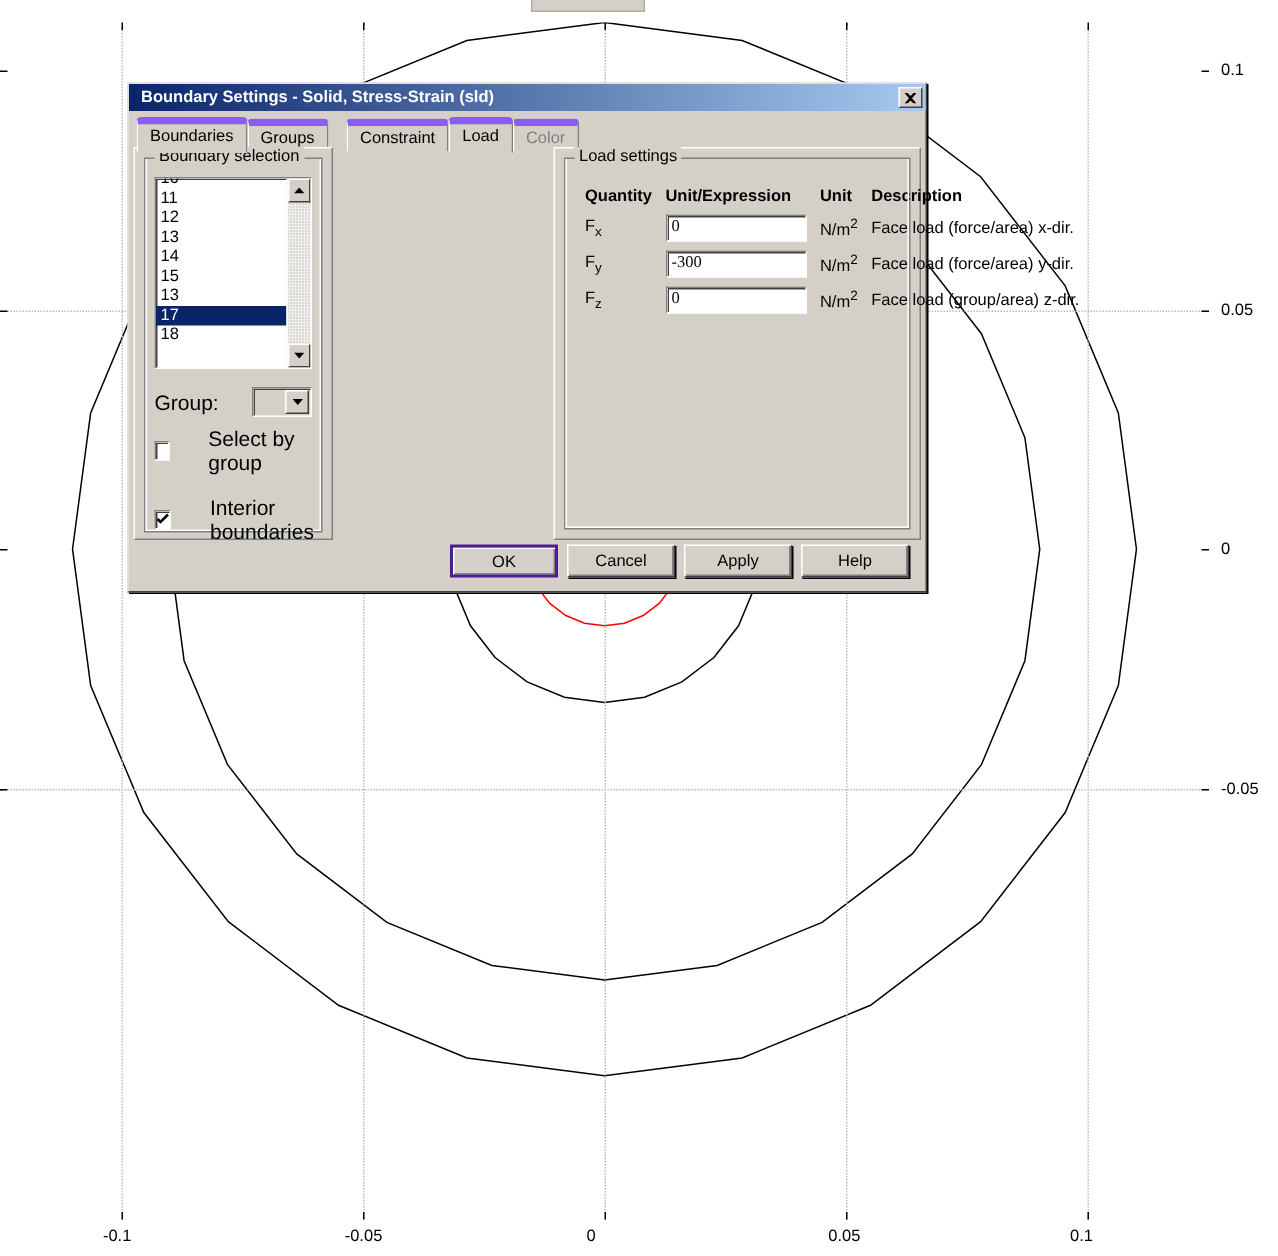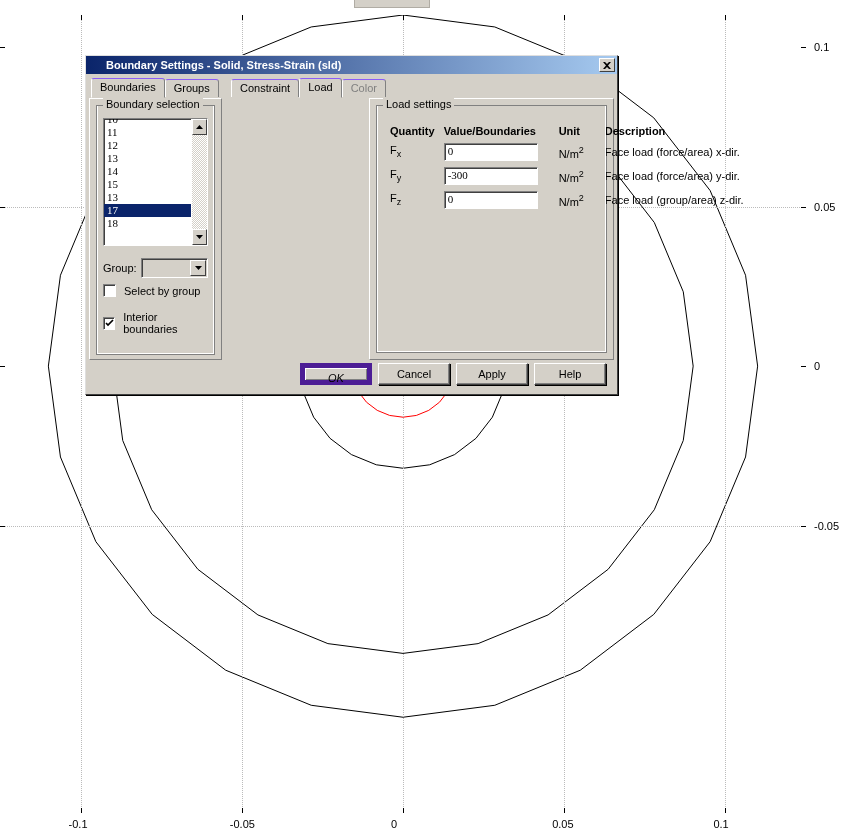--- a/index.html
+++ b/index.html
@@ -8,38 +8,38 @@
   .top-bit { position:absolute; left:354px; top:0; width:76px; height:8px; background:#d4d0c8; border:1px solid #b0aca4; border-top:none;}
   .dialog {
     position:absolute; left:85px; top:55px; width:533px; height:340px;
     background:#d4d0c8;
     border-top:1px solid #dfdfdf; border-left:1px solid #dfdfdf;
     border-right:1px solid #404040; border-bottom:1px solid #404040;
     box-shadow: 1px 1px 0 #000;
   }
   .titlebar {
     height:18px; background: linear-gradient(to right,#0a246a,#a6caf0);
-    display:flex; align-items:center; padding:0 2px 0 20px; color:#fff; font-weight:bold; font-size:11px;
+    display:flex; align-items:center; padding:0 2px 0 8px; color:#fff; font-weight:bold; font-size:11px;
   }
   .titlebar .title{ flex:1; white-space:nowrap; overflow:hidden; }
   .closebtn {
      width:16px; height:14px; background:#d4d0c8;
      border-top:1px solid #fff; border-left:1px solid #fff;
      border-right:1px solid #404040; border-bottom:1px solid #404040;
      display:flex; align-items:center; justify-content:center;
      color:#000; font-family: Marlett, Arial; font-size:9px; font-weight:bold; line-height:1;
   }
   .closebtn svg{display:block}
   .body { position:absolute; left:3px; right:3px; top:22px; bottom:3px; }
 
   
   .tabstrip { position:relative; height:20px; margin-left:2px;}
   .tabstrip .tab {
     display:inline-block; padding:2px 8px 3px; background:#d4d0c8;
-    border-top:1px solid #8b5cf6; border-left:1px solid #fff; border-right:1px solid #808080;
+    border-top:5px solid #8b5cf6; border-left:1px solid #fff; border-right:1px solid #808080;
     border-top-left-radius:3px; border-top-right-radius:3px;
     position:relative; top:1px; font-size:11px;
   }
   .tabstrip .tab.active { background:#d4d0c8; border-bottom:1px solid #d4d0c8; top:0px; padding-bottom:4px; z-index:3;}
   .tabstrip .tab.inactive { color:#000; }
   .tabstrip .tab.disabled { color:#808080;text-align:right; }
 
   .panel {
     border-top:1px solid #fff; border-left:1px solid #fff;
     border-right:1px solid #808080; border-bottom:1px solid #808080;
@@ -56,68 +56,68 @@
   .left-panel { position:absolute; left:0; top:20px; width:133px; height:262px; }
   .right-panel{ position:absolute; left:140px; top:20px; right:0; height:262px;}
 
   .sel-group{ position:absolute; left:6px; top:6px; right:6px; height:250px; }
   .listbox { position:absolute; left:6px; top:12px; right:6px; height:128px; background:#fff;
     border-top:1px solid #808080; border-left:1px solid #808080;
     border-right:1px solid #fff; border-bottom:1px solid #fff;
     box-shadow: inset 1px 1px 0 #404040;
     overflow:hidden; font-size:11px;
   }
-  .listwrap{ position:absolute; left:0; top:0; right:16px; bottom:0;font-family:Liberation Serif, serif; }
+  .listwrap{ position:absolute; left:0; top:0; right:16px; bottom:0; }
   .listitem{ padding:0 3px; height:13px; line-height:13px; white-space:nowrap;}
   .listitem.selected{ background:#0a246a; color:#fff;}
   .vscroll{ position:absolute; right:0; top:0; bottom:0; width:16px; background:#d4d0c8;
     border-left:1px solid #fff; display:flex; flex-direction:column; justify-content:space-between;
     background-image: repeating-conic-gradient(#fff 0% 25%, #d4d0c8 0% 50%);
     background-size: 2px 2px;
   }
   .sbtn{ height:16px; background:#d4d0c8; border-top:1px solid #fff;border-left:1px solid #fff;border-right:1px solid #404040;border-bottom:1px solid #404040; display:flex;align-items:center;justify-content:center;}
   .sbtn svg{display:block}
 
-  .row{ display:flex; align-items:center; margin-top:6px; font-size:11px; gap:4px;}
+  .row{ display:flex; align-items:center; margin-top:6px; font-size:14px; gap:22px;}
   .combo{
     flex:1; height:20px; background:#d4d0c8;
     border-top:1px solid #808080; border-left:1px solid #808080;
     border-right:1px solid #fff; border-bottom:1px solid #fff;
     box-shadow: inset 1px 1px 0 #404040;
     display:flex; align-items:center; padding-left:3px; color:#808080;
     position:relative;
   }
   .combo .dd{ position:absolute; right:1px; top:1px; bottom:1px; width:16px; background:#d4d0c8;
     border-top:1px solid #fff;border-left:1px solid #fff;border-right:1px solid #404040;border-bottom:1px solid #404040;
     display:flex;align-items:center;justify-content:center;}
   .chk{ width:13px; height:13px; background:#fff; border-top:1px solid #808080;border-left:1px solid #808080;border-right:1px solid #fff;border-bottom:1px solid #fff; box-shadow: inset 1px 1px 0 #404040; display:inline-flex; align-items:center; justify-content:center; margin-right:4px;}
   .chk svg{display:block}
 
   .load-group{ position:absolute; left:6px; top:6px; right:6px; bottom:6px;}
   table.loads{ margin:14px 8px 0 12px; font-size:11px; border-collapse:separate; border-spacing:0 4px;}
   table.loads th{text-align:left; font-weight:bold; padding-right:8px;}
-  table.loads td{padding-right:20px; white-space:nowrap;}
+  table.loads td{padding-right:8px; white-space:nowrap;}
   .txt{
     width:94px; height:18px; background:#fff; padding:1px 3px;
     border-top:1px solid #808080; border-left:1px solid #808080;
     border-right:1px solid #fff; border-bottom:1px solid #fff;
     box-shadow: inset 1px 1px 0 #404040;
     font-family:Tahoma; font-size:11px; display:inline-block;
   }
   sub{font-size:9px}
   sup{font-size:9px}
 
   .btnrow{ position:absolute; right:8px; bottom:6px; display:flex; gap:6px;}
   .wbtn{
     width:72px; height:22px; background:#d4d0c8; text-align:center; line-height:20px;
     border-top:1px solid #fff;border-left:1px solid #fff;border-right:1px solid #404040;border-bottom:1px solid #404040;
     box-shadow: 1px 1px 0 #000, inset -1px -1px 0 #808080;
     font-size:11px;
   }
-  .wbtn.default{ border:5px solid #4c1d95; box-shadow: inset 1px 1px 0 #fff, inset -1px -1px 0 #808080; font-style: italic;}
+  .wbtn.default{ border:2px solid #4c1d95; box-shadow: inset 1px 1px 0 #fff, inset -1px -1px 0 #808080;}
 
   
   .tick{position:absolute; background:#000;}
   .xtick{width:1px; height:5px; bottom:0;}
   .ytick{height:1px; width:5px; right:0;}
   .ytick-l{height:1px; width:5px; left:0;}
   .xtick-t{width:1px; height:5px; top:0;}
   .dotline{position:absolute; }
   .dotline.h{height:0; border-top:1px dotted #bbb;}
   .dotline.v{width:0; border-left:1px dotted #bbb;}
@@ -256,21 +256,21 @@
         <div class="tabstrip">
           <span class="tab inactive">Constraint</span><span class="tab active">Load</span><span class="tab disabled">Color</span>
         </div>
         <div class="panel right-panel">
           <div class="groupbox load-group">
             <span class="gtitle">Load settings</span>
             <table class="loads">
               <tbody>
                   <tr>
                 <th>Quantity</th>
-                <th>Value/Boundaries</th>
+                <th>Unit/Expression</th>
                 <th>Unit</th>
                 <th>Description</th>
               </tr>
               </tbody>
                 <tbody id="load-rows">
                   <tr>
                     <td>F<sub>x</sub></td>
                     <td><span class="txt">0</span></td>
                     <td>N/m<sup>2</sup></td>
                     <td>Face load (force/area) x-dir.</td>

